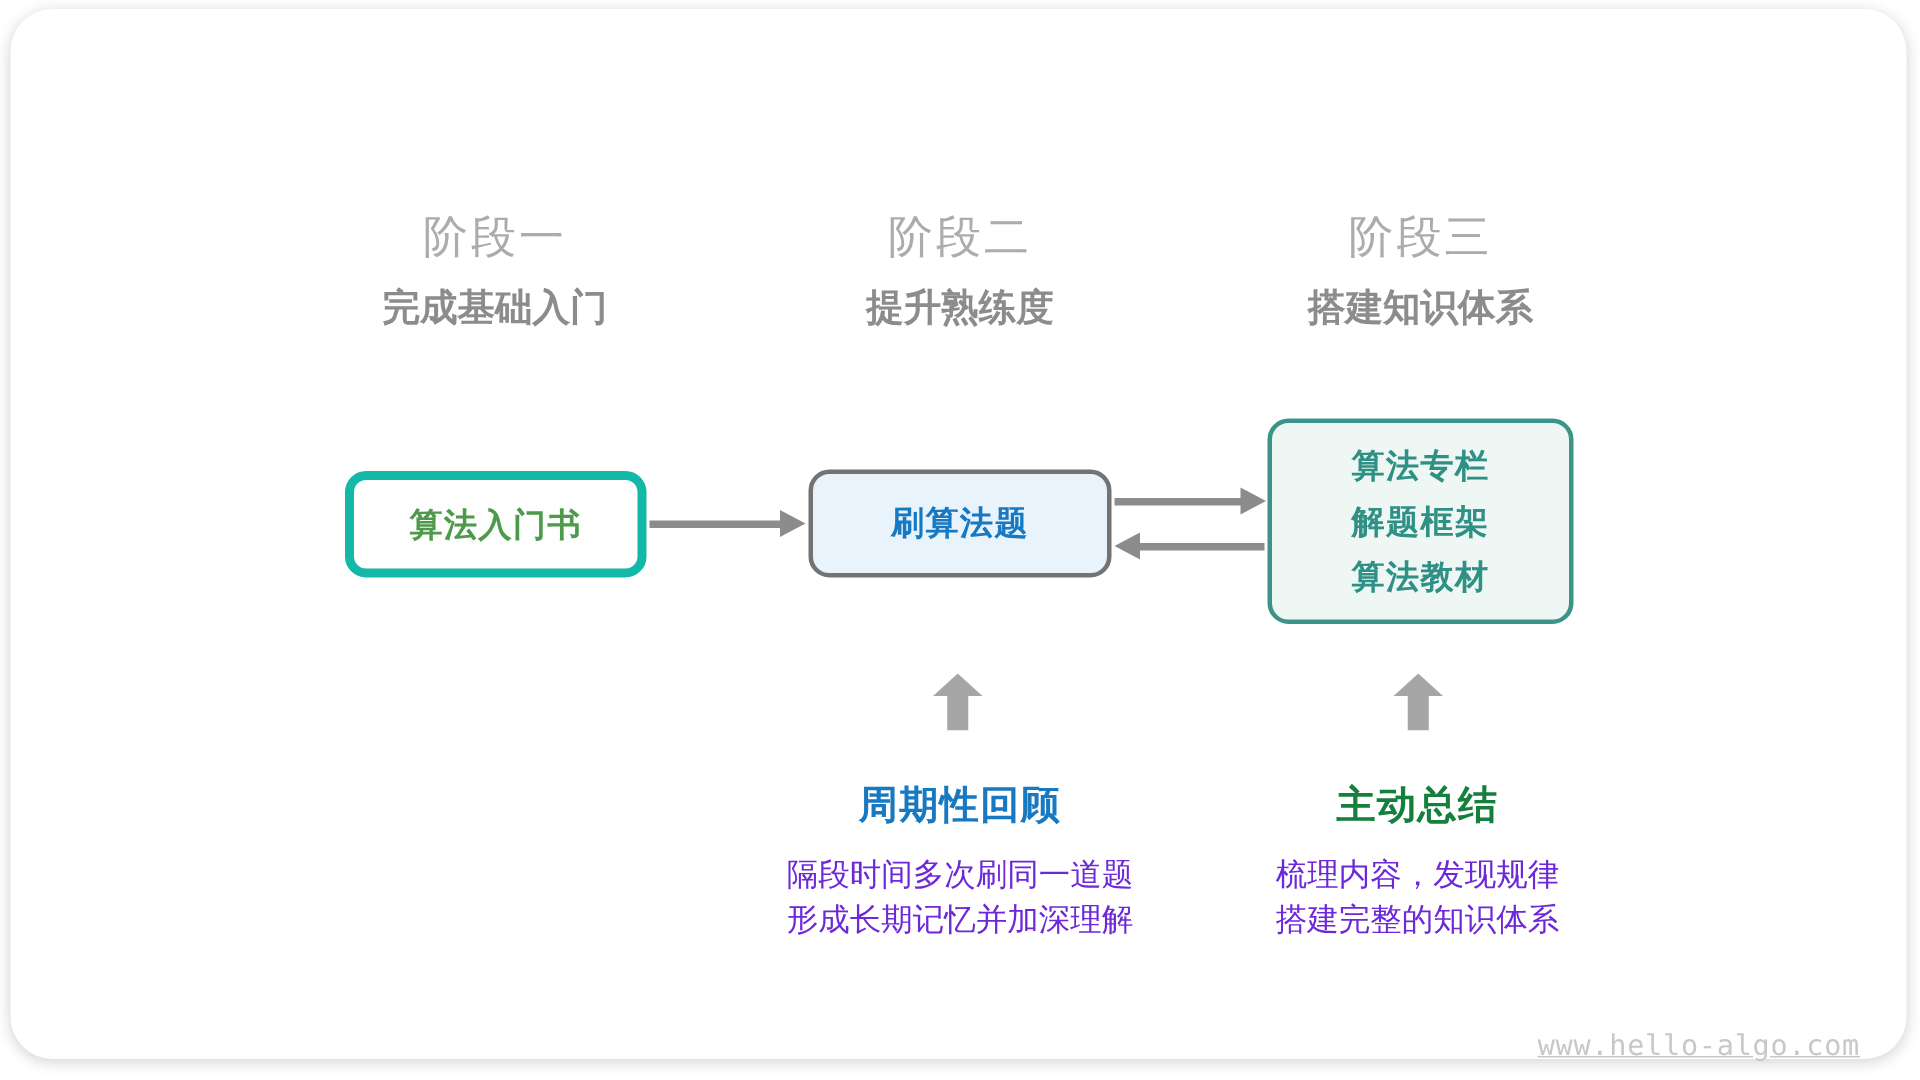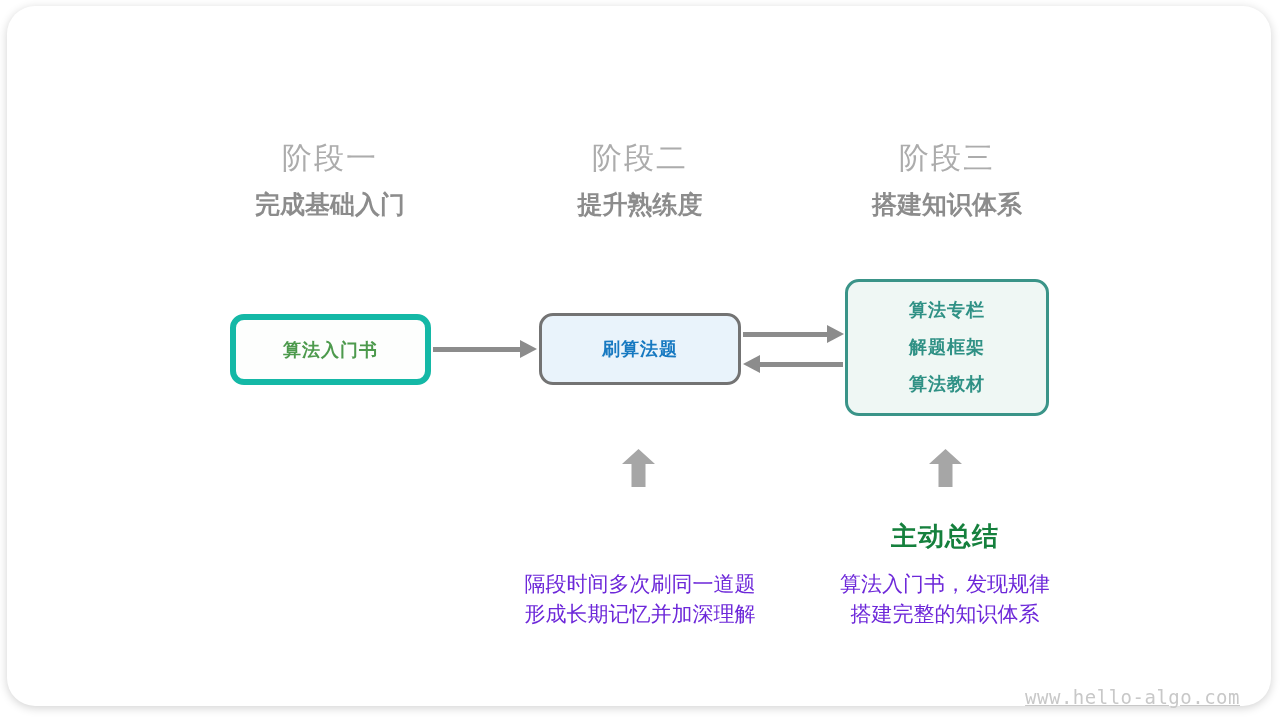--- a/index.html
+++ b/index.html
@@ -42,21 +42,21 @@
     color: #8C8C8C;
     top: 176px;
   }
   .node {
     position: absolute;
     box-sizing: border-box;
     border-radius: 14px;
     display: flex;
     align-items: center;
     justify-content: center;
-    font-size: 18px;
+    font-size: 22px;
     font-weight: bold;
     letter-spacing: 1px;
   }
   .node-green {
     left: 230px; top: 302px;
     width: 201px; height: 71px;
     border: 6px solid #14b8a6;
     color: #4D9A4D;
     background: #FDFEFD;
   }
@@ -169,26 +169,27 @@
     <div class="arrow-line" style="left:759px; top:350px; width:84px;"></div>
   </div>
 
   <svg class="up-arrow" style="left:622px; top:437px;" viewBox="0 0 33 38">
     <polygon points="16.5,0 0,15 9.5,15 9.5,38 23.5,38 23.5,15 33,15" fill="#A6A6A6"></polygon>
   </svg>
   <svg class="up-arrow" style="left:929px; top:437px;" viewBox="0 0 33 38">
     <polygon points="16.5,0 0,15 9.5,15 9.5,38 23.5,38 23.5,15 33,15" fill="#A6A6A6"></polygon>
   </svg>
 
+  <div class="ann-title blue" style="left:538px;">周期性回顾</div>
   <div class="ann-desc" style="left:480px;">
     <div>隔段时间多次刷同一道题</div>
     <div>形成长期记忆并加深理解</div>
   </div>
 
   <div class="ann-title teal" style="left:843px;">主动总结</div>
   <div class="ann-desc" style="left:785px;">
-    <div>算法入门书，发现规律</div>
+    <div>梳理内容，发现规律</div>
     <div>搭建完整的知识体系</div>
   </div>
 
   <div class="watermark">www.hello-algo.com</div>
 
 </div>
 
 </body></html>

